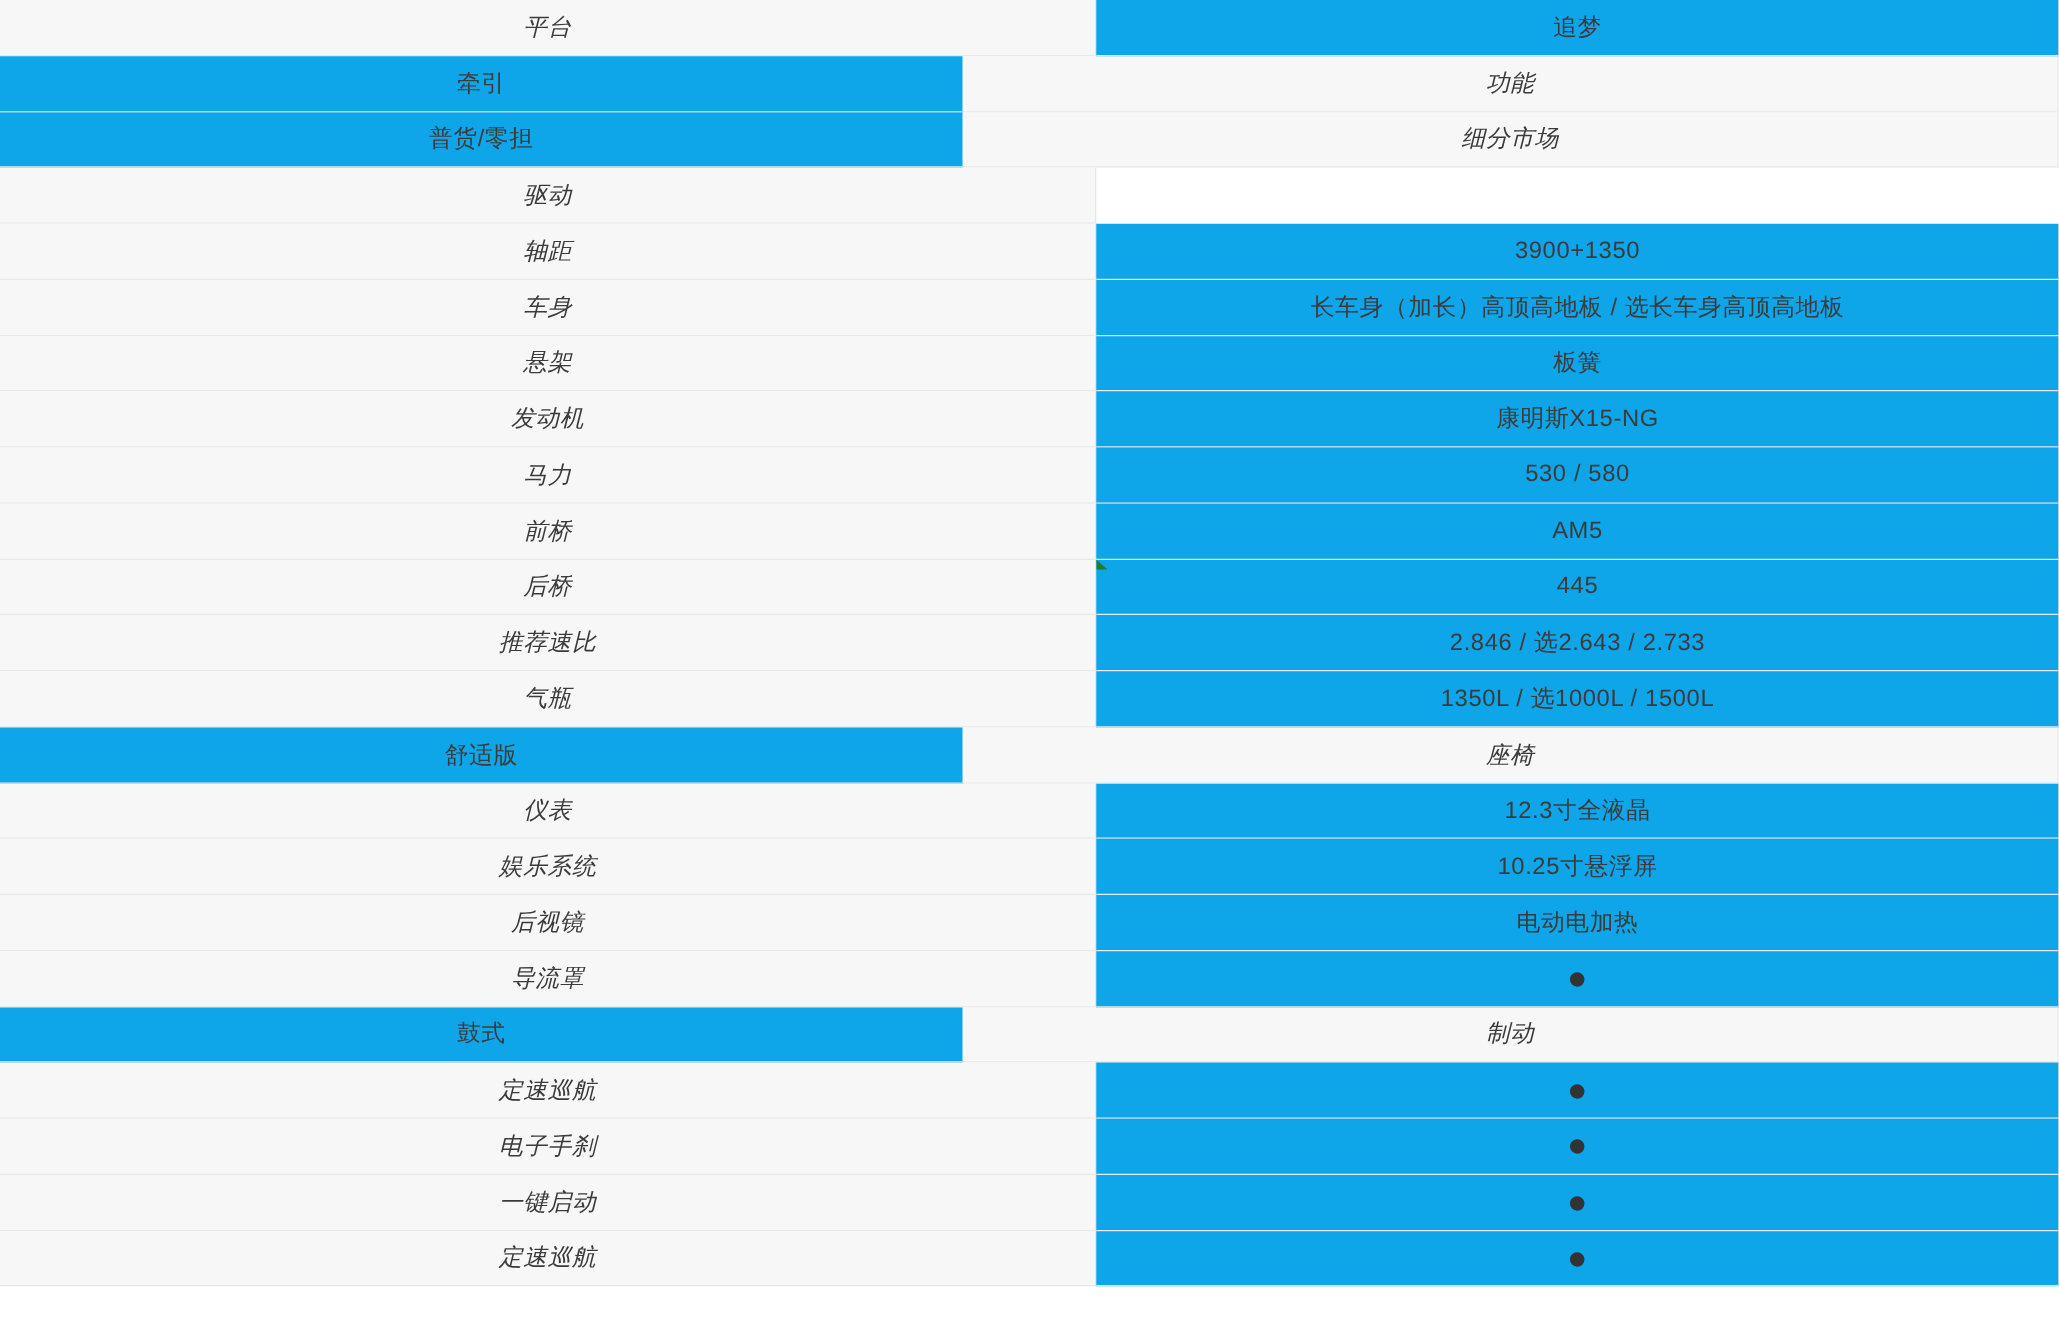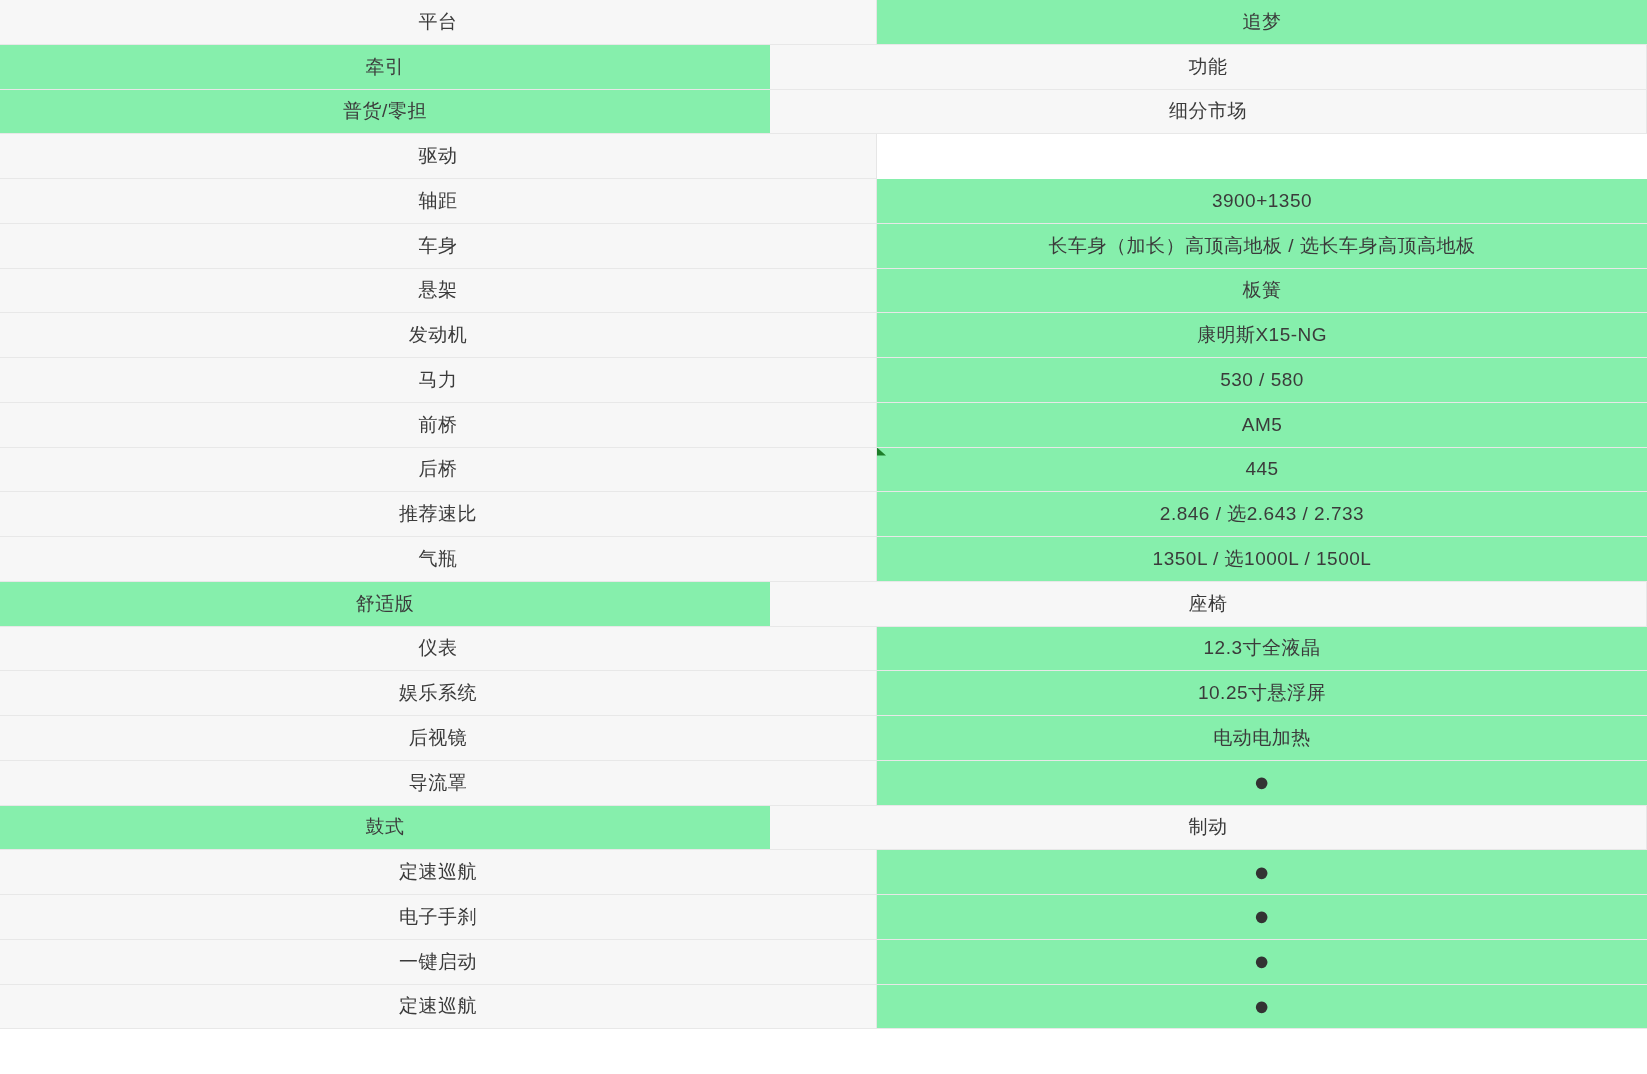--- a/index.html
+++ b/index.html
@@ -30,24 +30,25 @@
     border-bottom: 1px solid #e8e8e8;
     font-size: 19px;
     color: #3b3b3b;
     letter-spacing: 0.5px;
     white-space: nowrap;
   }
   .cell.label {
     width: 877px;
     background: #f7f7f7;
     border-right: 1px solid #e6e6e6;
+    font-style: italic;
   }
   .cell.value {
     flex: 1;
-    background: #86efac;
+    background: #0ea5e9;
     position: relative;
   }
   .cell.value.dot {
     font-size: 27px;
     color: #333333;
   }
   .corner-marker {
     position: absolute;
     left: 0;
     top: 0;

